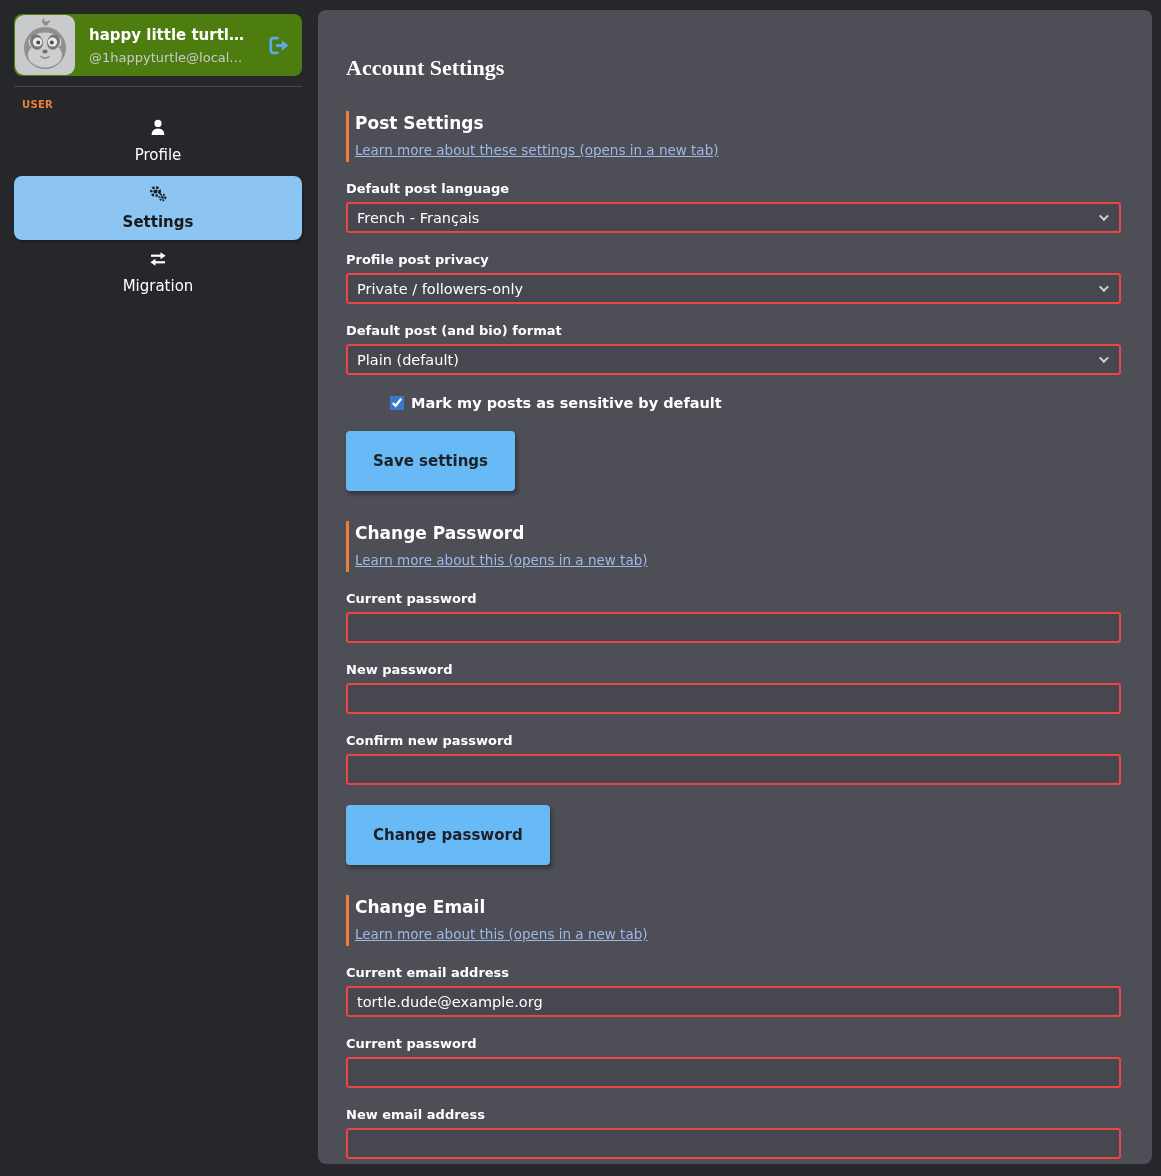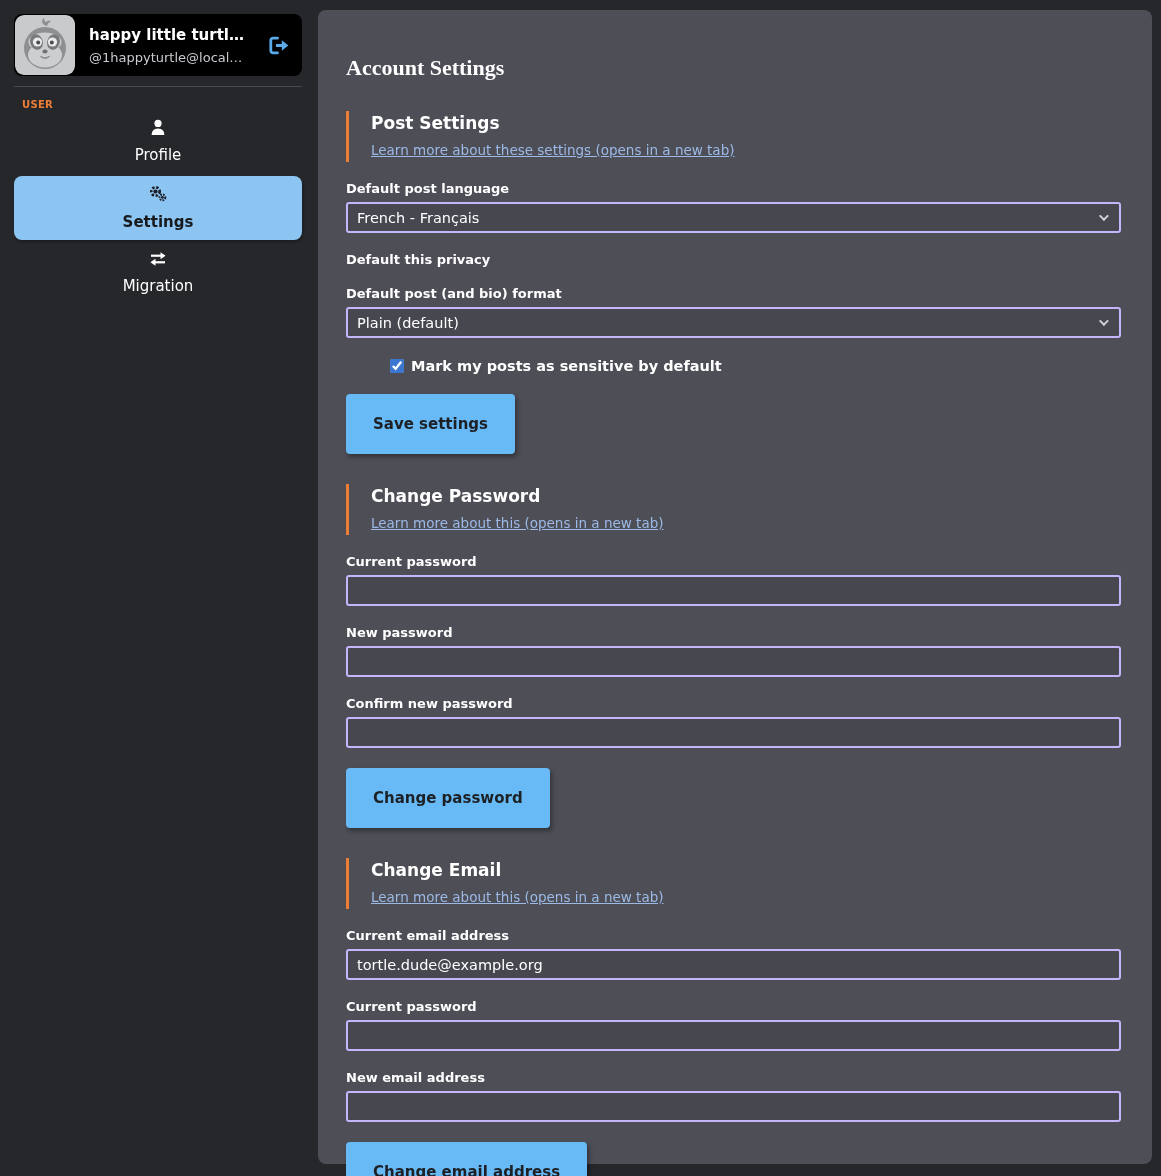--- a/index.html
+++ b/index.html
@@ -16,21 +16,21 @@
     gap: 16px;
     padding: 10px 9px 12px 14px;
     height: 100%;
   }
 
   
   .sidebar { width: 288px; flex-shrink: 0; padding-top: 4px; }
   .user-card {
     display: flex;
     align-items: center;
-    background: #000000;
+    background: #4d7c0f;
     border-radius: 8px;
     height: 62px;
     overflow: hidden;
   }
   .avatar {
     width: 60px; height: 60px;
     border-radius: 8px;
     margin: 1px;
     flex-shrink: 0;
     display: block;
@@ -81,36 +81,36 @@
     flex: 1;
     background: #4d4e56;
     border-radius: 8px;
     padding: 45px 31px 30px 28px;
   }
   .page-title {
     font-size: 22px; font-weight: bold; margin: 0 0 28px 0; color: #fff; font-family: Liberation Serif, serif;
   }
   .section-header {
     border-left: 3px solid #ee7e36;
-    padding: 2px 0 3px 22px;
+    padding: 2px 0 3px 6px;
     margin-top: 30px;
   }
   .section-heading { font-size: 17px; font-weight: bold; margin: 0 0 7px 0; color: #fff; }
   .learn-link {
     font-size: 13.5px; color: #9db9e6; text-decoration: underline; cursor: pointer;
   }
   .field { margin-top: 19px; }
   .field-label {
     display: block; font-weight: bold; font-size: 13px;
     margin-bottom: 6px; color: #fff;
   }
   .select-box, .text-input {
     width: 100%; height: 31px;
     background: #46474f;
-    border: 2px solid #c4b5fd;
+    border: 2px solid #ef4444;
     border-radius: 3px;
     color: #fff; font-size: 14.5px;
     font-family: "DejaVu Sans", "Liberation Sans", sans-serif;
     padding: 0 9px;
   }
   .select-box {
     display: flex; align-items: center; justify-content: space-between;
     cursor: pointer;
   }
   .chevron {
@@ -234,21 +234,25 @@
 
     <div class="field">
       <label class="field-label">Default post language</label>
       <div class="select-box">
         <span>French - Français</span>
         <span class="chevron"></span>
       </div>
     </div>
 
     <div class="field">
-      <label class="field-label">Default this privacy</label>
+      <label class="field-label">Profile post privacy</label>
+      <div class="select-box">
+        <span>Private / followers-only</span>
+        <span class="chevron"></span>
+      </div>
     </div>
 
     <div class="field">
       <label class="field-label">Default post (and bio) format</label>
       <div class="select-box">
         <span>Plain (default)</span>
         <span class="chevron"></span>
       </div>
     </div>
 

